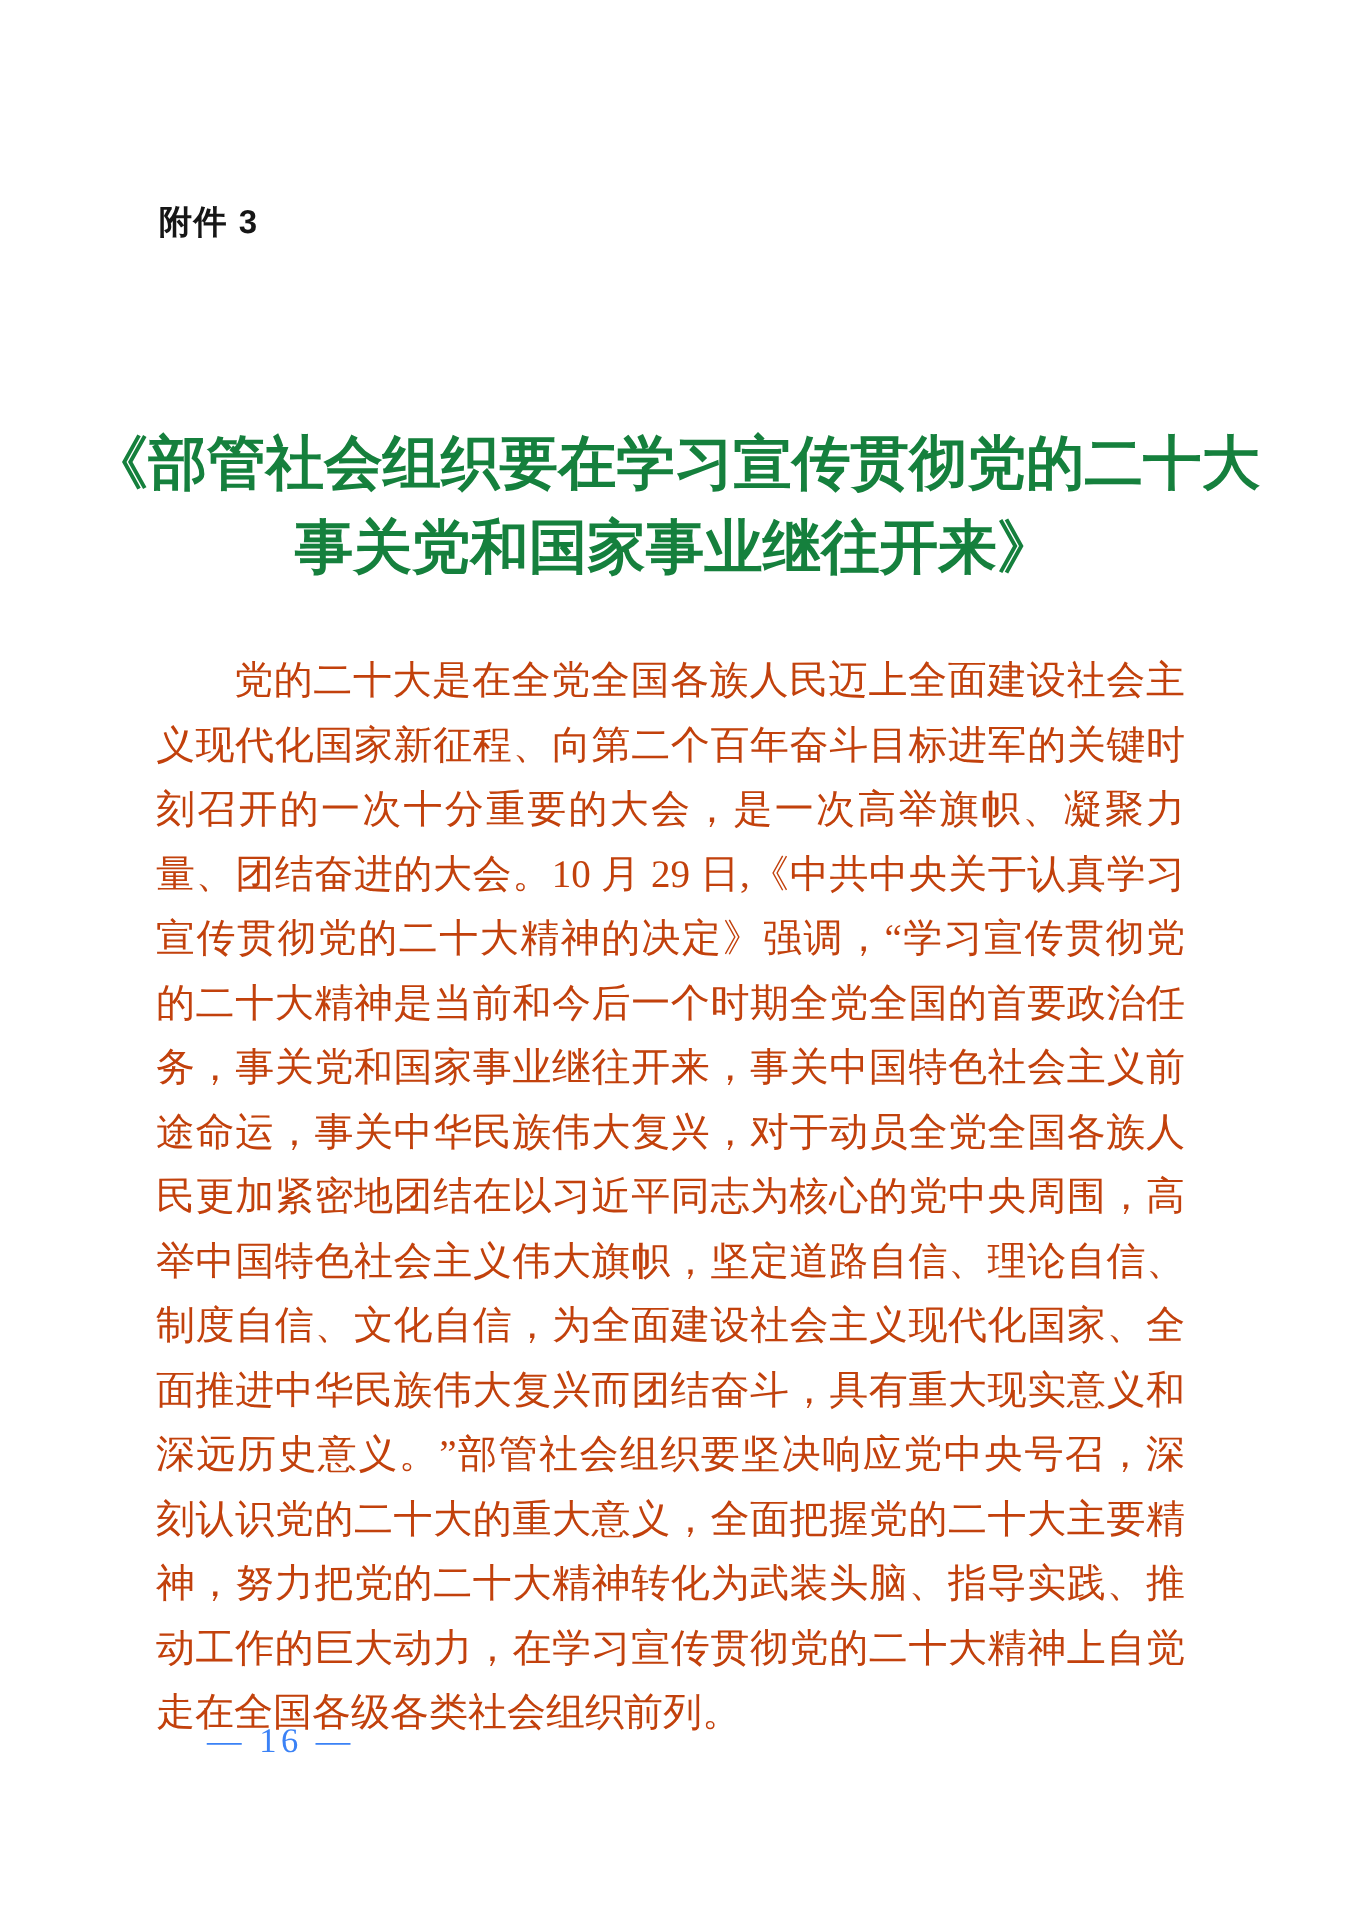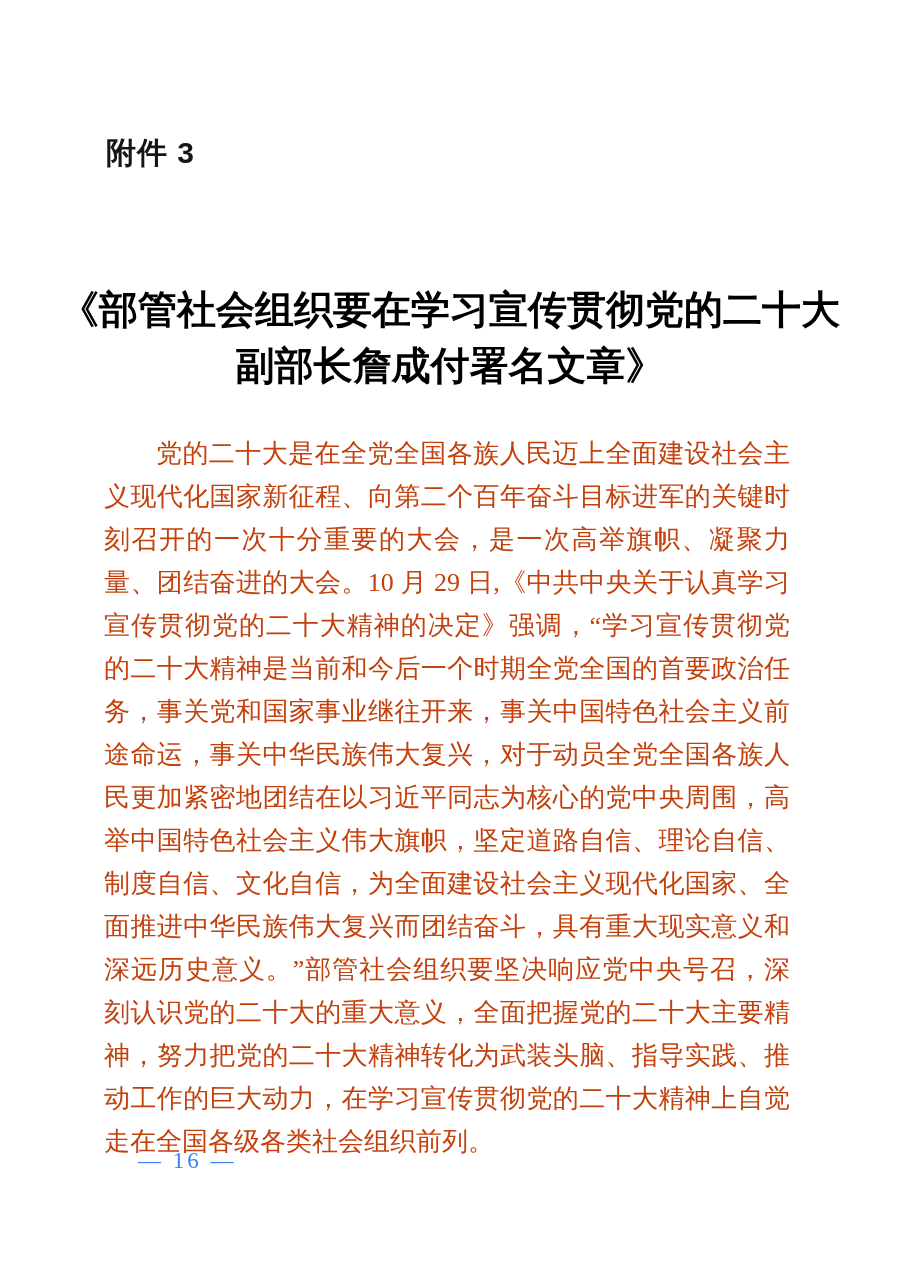--- a/index.html
+++ b/index.html
@@ -11,21 +11,21 @@
     color: #1a1a1a;
     font-family: "Liberation Serif", "DejaVu Serif", serif;
     overflow: hidden;
   }
   .attachment-label {
     position: absolute;
     left: 106px;
     top: 133px;
     font-family: "Liberation Sans", "DejaVu Sans", sans-serif;
     font-weight: 700;
-    font-size: 30px;
+    font-size: 22px;
     letter-spacing: 1px;
     color: #161616;
   }
   .byline {
     position: absolute;
     top: 237px;
     left: 0;
     width: 100%;
     text-align: center;
     font-family: "Liberation Sans", "DejaVu Sans", sans-serif;
@@ -37,21 +37,21 @@
     position: absolute;
     top: 282px;
     left: 0;
     width: 100%;
     margin: 0;
     text-align: center;
     font-family: "Liberation Serif", "DejaVu Serif", serif;
     font-weight: 700;
     font-size: 39px;
     line-height: 56px;
-    color: #000000;
+    color: #15803d;
   }
   .body-text {
     position: absolute;
     left: 104px;
     top: 432px;
     width: 686px;
     font-size: 26px;
     line-height: 43px;
     text-align: justify;
     text-indent: 2em;
@@ -69,20 +69,20 @@
 </head>
 <body>
 
 <div class="page">
 
   <div class="attachment-label">附件 3</div>
 
 
   <h1 class="article-title">
     <div>《部管社会组织要在学习宣传贯彻党的二十大</div>
-    <div>副部长詹成付署名文章》</div>
+    <div>事关党和国家事业继往开来》</div>
   </h1>
 
   <div class="body-text">党的二十大是在全党全国各族人民迈上全面建设社会主义现代化国家新征程、向第二个百年奋斗目标进军的关键时刻召开的一次十分重要的大会，是一次高举旗帜、凝聚力量、团结奋进的大会。10 月 29 日,《中共中央关于认真学习宣传贯彻党的二十大精神的决定》强调，“学习宣传贯彻党的二十大精神是当前和今后一个时期全党全国的首要政治任务，事关党和国家事业继往开来，事关中国特色社会主义前途命运，事关中华民族伟大复兴，对于动员全党全国各族人民更加紧密地团结在以习近平同志为核心的党中央周围，高举中国特色社会主义伟大旗帜，坚定道路自信、理论自信、制度自信、文化自信，为全面建设社会主义现代化国家、全面推进中华民族伟大复兴而团结奋斗，具有重大现实意义和深远历史意义。”部管社会组织要坚决响应党中央号召，深刻认识党的二十大的重大意义，全面把握党的二十大主要精神，努力把党的二十大精神转化为武装头脑、指导实践、推动工作的巨大动力，在学习宣传贯彻党的二十大精神上自觉走在全国各级各类社会组织前列。</div>
 
   <div class="page-number">— 16 —</div>
 
 </div>
 
 </body></html>

